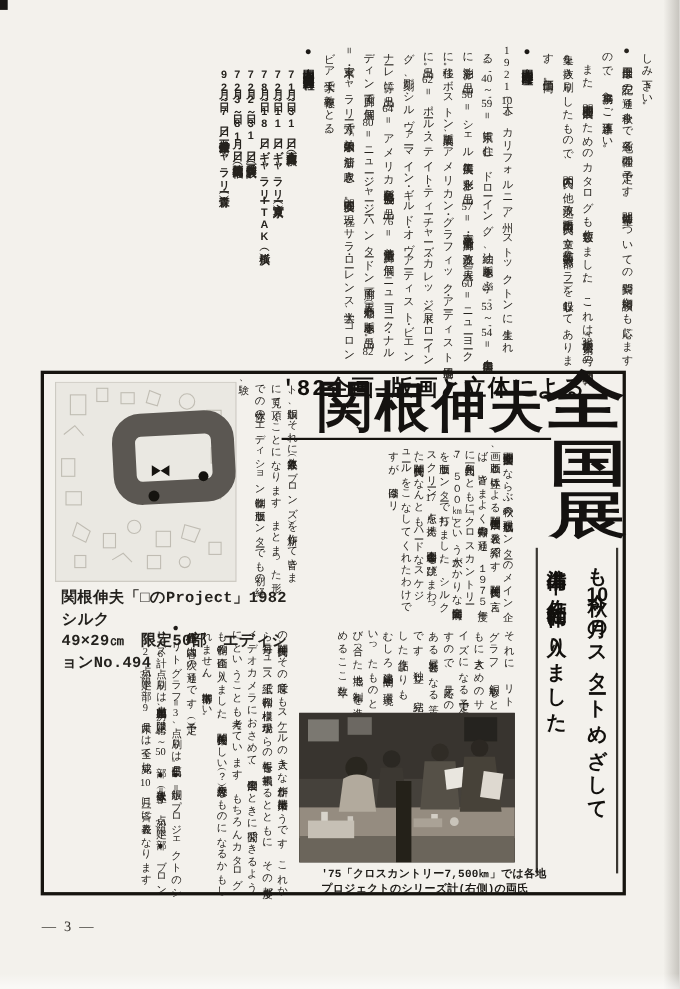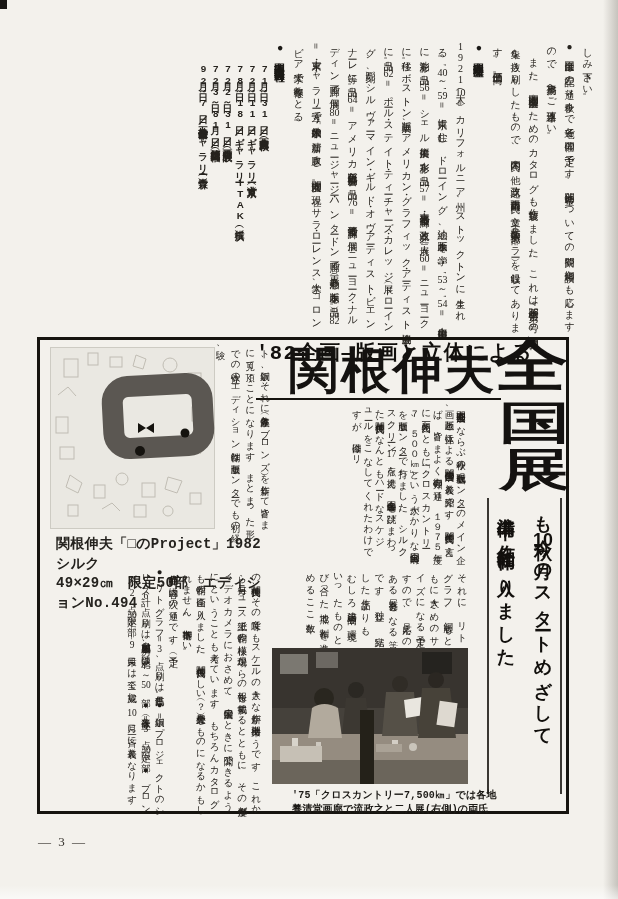--- a/index.html
+++ b/index.html
@@ -213,18 +213,18 @@
       <rect x="20" y="90" width="6" height="12" fill="#d8d4cb"></rect>
       <rect x="44" y="94" width="5" height="10" fill="#cdc8bf"></rect>
       <rect x="120" y="92" width="6" height="11" fill="#d3cec5"></rect>
       <circle cx="141" cy="99" r="4" fill="#c9c4ba"></circle>
       <rect x="8" y="98" width="42" height="16" fill="#c6c0b5"></rect>
       <rect x="104" y="96" width="26" height="8" fill="#aaa296"></rect>
     </svg>
   </div>
   <div class="photo-caption" data-name="photo-caption">
     <div data-name="photo-caption-line-1">'75「クロスカントリー7,500㎞」では各地</div>
-    <div data-name="photo-caption-line-2">養清堂画廊で流政之と二人展(右側)の両氏</div>
+    <div data-name="photo-caption-line-2">プロジェクトのシリーズ計(右側)の両氏</div>
   </div>
 
   <div class="page-number" data-name="page-number">— 3 —</div>
   <div class="bottom-shade" data-name="page-bottom-fade"></div>
 </div>
 
 </body></html>

